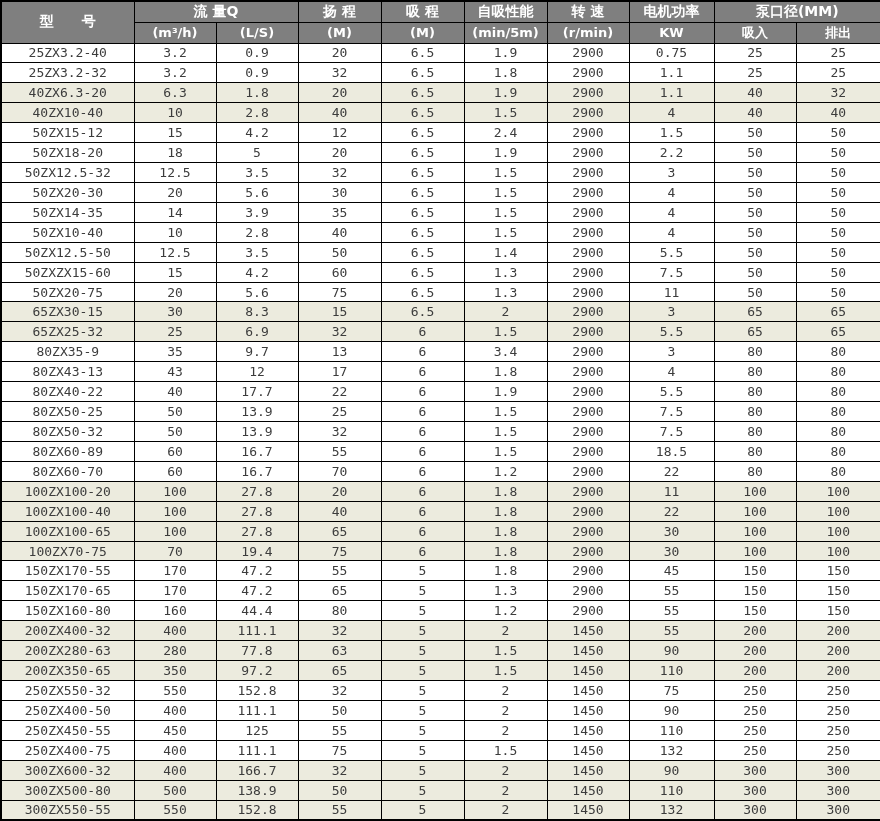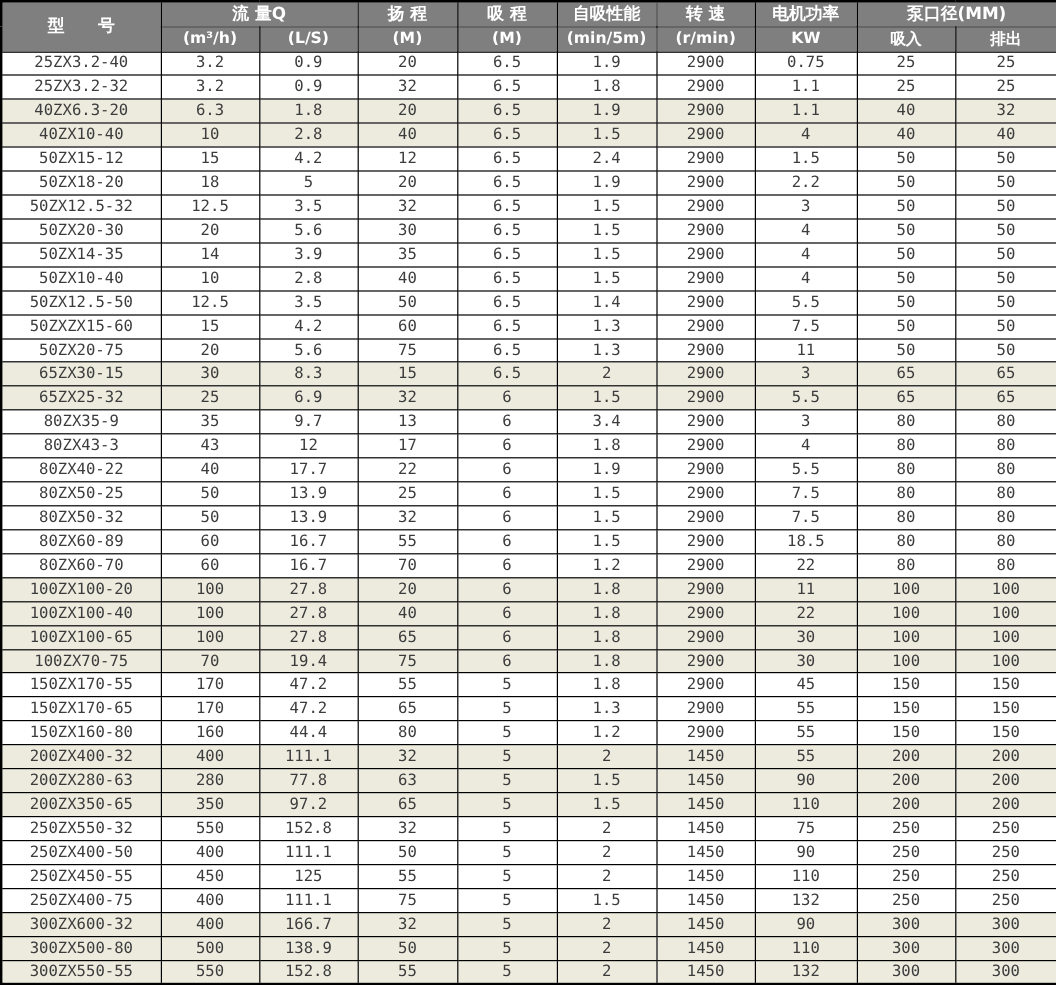--- a/index.html
+++ b/index.html
@@ -275,21 +275,21 @@
           <td>9.7</td>
           <td>13</td>
           <td>6</td>
           <td>3.4</td>
           <td>2900</td>
           <td>3</td>
           <td>80</td>
           <td>80</td>
         </tr>
         <tr>
-          <td>80ZX43-3</td>
+          <td>80ZX43-13</td>
           <td>43</td>
           <td>12</td>
           <td>17</td>
           <td>6</td>
           <td>1.8</td>
           <td>2900</td>
           <td>4</td>
           <td>80</td>
           <td>80</td>
         </tr>

